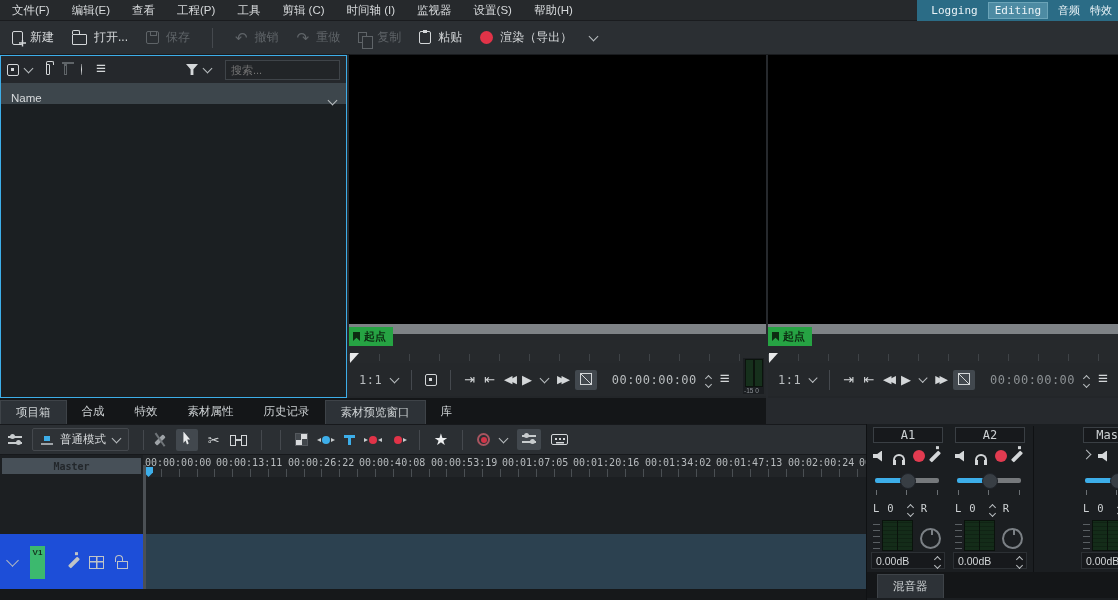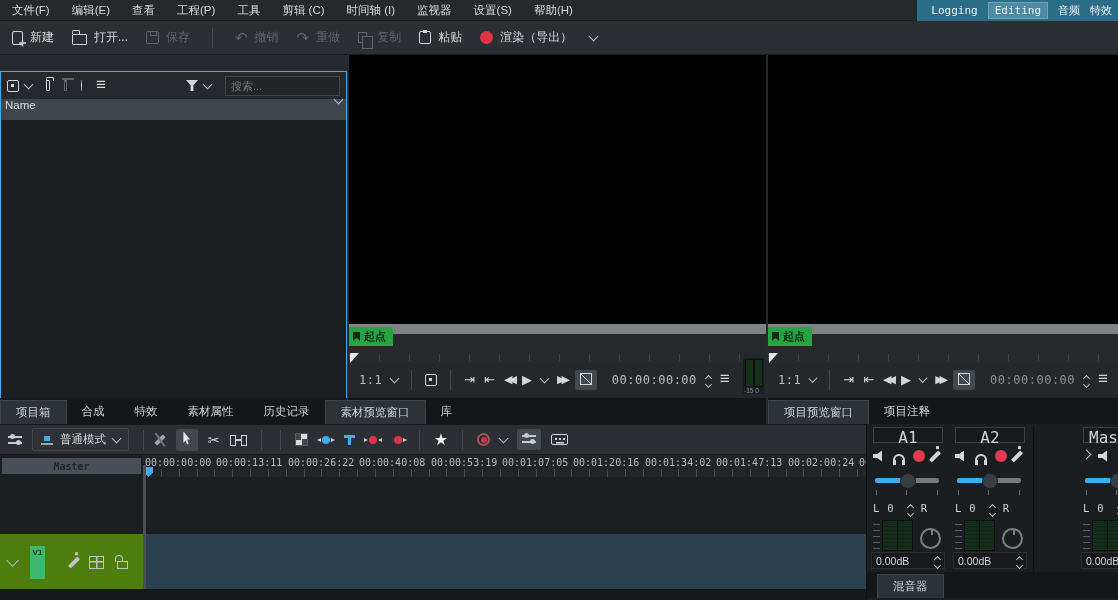--- a/index.html
+++ b/index.html
@@ -98,25 +98,25 @@
   .i-speaker{width:12px;height:11px;background:currentColor;clip-path:polygon(0 32%,35% 32%,75% 0,75% 100%,35% 68%,0 68%);}
   .i-head{width:12px;height:8px;border:2px solid currentColor;border-bottom:none;border-radius:7px 7px 0 0;margin-top:4px;}
   .i-head:before{content:"";position:absolute;left:-2px;bottom:-3px;width:3px;height:5px;background:currentColor;}
   .i-head:after{content:"";position:absolute;right:-2px;bottom:-3px;width:3px;height:5px;background:currentColor;}
   .i-rec{width:12px;height:12px;border-radius:50%;background:#e23b50;}
   .i-mode{width:12px;height:10px;background:linear-gradient(#9ea3a7,#9ea3a7) 0 8px/12px 2px no-repeat;}
   .i-mode:before{content:"";position:absolute;left:3px;top:1px;width:6px;height:5px;background:#3daee9;}
   .i-penslash{width:4px;height:12px;background:#9ea3a7;transform:rotate(45deg);border-radius:1px;}
   .i-penslash:after{content:"";position:absolute;left:1px;top:-2px;width:1.5px;height:16px;background:#6f7478;transform:rotate(-80deg);}
   
-  .bin{left:0;top:55px;width:347px;height:343px;background:#1b1f22;border:1px solid #3daee9;margin-top:16px;}
+  .bin{left:0;top:55px;width:347px;height:343px;background:#1b1f22;border:1px solid #3daee9;}
   .bin-tools{height:27px;display:flex;align-items:center;gap:14px;padding:0 6px;background:#25282c;}
   .bin-search{width:103px;height:18px;background:#222528;border:1px solid #3f4449;color:#9ca1a5;
       font-size:11px;padding:0 5px;outline:none;font-family:inherit;}
-  .bin-head{height:21px;background:#3d464c;display:flex;align-items:flex-start;padding:0 4px;color:#d8dbdd;}
+  .bin-head{height:21px;background:#3d464c;display:flex;align-items:flex-end;padding:0 10px;color:#d8dbdd;}
   
   .monitor{top:55px;height:343px;background:#232629;}
   .mon-video{position:absolute;left:0;top:0;right:0;height:269px;background:#000;}
   .mon-gray{position:absolute;left:0;top:269px;right:0;height:10px;background:#7e8286;}
   .mon-ruler{position:absolute;left:0;top:279px;right:0;height:29px;background:#26292c;
       border-bottom:1px solid #17191c;}
   .mon-ticks{position:absolute;left:0;right:0;bottom:2px;height:7px;
       background:repeating-linear-gradient(90deg,#3f4347 0 1px,transparent 1px 30px);}
   .zone-label{position:absolute;left:0;top:-7px;height:19px;display:flex;align-items:center;gap:4px;
       background:#26a343;color:#0d2b12;font-size:11px;padding:0 7px 0 4px;font-weight:bold;}
@@ -152,21 +152,21 @@
   .thead{position:absolute;left:0;top:0;width:143px;height:100%;display:flex;align-items:center;gap:13px;padding-left:8px;box-sizing:border-box;}
   .tlane{position:absolute;left:143px;top:0;right:0;height:100%;}
   .badge{width:15px;height:33px;background:#3cb96e;color:#14321c;font-size:8px;text-align:center;padding-top:2px;box-sizing:border-box;font-weight:bold;}
   .tico{color:#c0c4c7;}
   .vscroll{position:absolute;left:143px;top:10px;width:3px;height:125px;background:#4b5055;}
   .tl-bottom{position:absolute;left:0;top:134px;width:866px;height:11px;background:#16181a;}
   
   .mixer{left:866px;top:424px;width:252px;height:176px;background:#1b1e21;border-left:1px solid #0f1113;}
   .strip{position:absolute;top:2px;width:78px;height:144px;}
   .mtitle{position:absolute;left:4px;top:1px;width:68px;height:14px;border:1px solid #3a3f44;background:#17191c;
-      color:#cdd1d3;font-family:"DejaVu Sans Mono",monospace;font-size:16px;display:flex;align-items:flex-start;justify-content:center;}
+      color:#cdd1d3;font-family:"DejaVu Sans Mono",monospace;font-size:12px;display:flex;align-items:flex-end;justify-content:center;}
   .mrow{position:absolute;left:4px;top:22px;display:flex;align-items:center;gap:8px;height:16px;}
   .pan{position:absolute;left:6px;top:52px;width:64px;height:5px;border-radius:2px;
       background:linear-gradient(90deg,#3daee9 0 50%,#76797c 50% 100%);}
   .pan .knob{position:absolute;left:25px;top:-5px;width:14px;height:14px;border-radius:50%;
       background:#383e44;border:1px solid #20242a;}
   .panticks{position:absolute;left:6px;top:64px;width:64px;height:5px;
       background:linear-gradient(#6a6f73,#6a6f73) 1px 0/1px 5px no-repeat,
                  linear-gradient(#6a6f73,#6a6f73) 31px 0/1px 5px no-repeat,
                  linear-gradient(#6a6f73,#6a6f73) 62px 0/1px 5px no-repeat;}
   .bal{position:absolute;left:4px;top:74px;width:70px;height:16px;display:flex;align-items:center;gap:8px;
@@ -336,24 +336,20 @@
 
   <div class="tabbar abs" style="left:0;width:766px">
     <span class="tab active">项目箱</span>
     <span class="tab">合成</span>
     <span class="tab">特效</span>
     <span class="tab">素材属性</span>
     <span class="tab">历史记录</span>
     <span class="tab active">素材预览窗口</span>
     <span class="tab">库</span>
   </div>
-  <div class="tabbar abs" style="left:768px;width:350px">
-    <span class="tab active">项目预览窗口</span>
-    <span class="tab">项目注释</span>
-  </div>
 
   <div class="tltb abs">
     <i class="i i-adjust"></i>
     <div class="mode-dd">
       <i class="i i-mode"></i>
       <span>普通模式</span>
       <i class="cv"></i>
     </div>
     <div class="vsep"></div>
     <i class="i i-penslash"></i>
@@ -391,21 +387,21 @@
       <span class="rlab" style="left:502px">00:01:34:02</span>
       <span class="rlab" style="left:573px">00:01:47:13</span>
       <span class="rlab" style="left:645px">00:02:00:24</span>
       <span class="rlab" style="left:716px">00</span>
       <div class="rticks"></div>
     </div>
     <div class="tl-playhead"></div>
 
 
     <div class="track" style="top:79px">
-      <div class="thead" style="background:#4d7c0f">
+      <div class="thead" style="background:#1d4ed8">
         <i class="cv" style="width:8px;height:8px"></i>
         <span class="badge">V1</span>
         <i class="i i-wand tico" style="margin-left:14px"></i>
         <i class="i i-film tico"></i>
         <i class="i i-lock tico"></i>
       </div>
       <div class="tlane" style="background:#2c4150"></div>
     </div>
 
     <div class="vscroll"></div>

